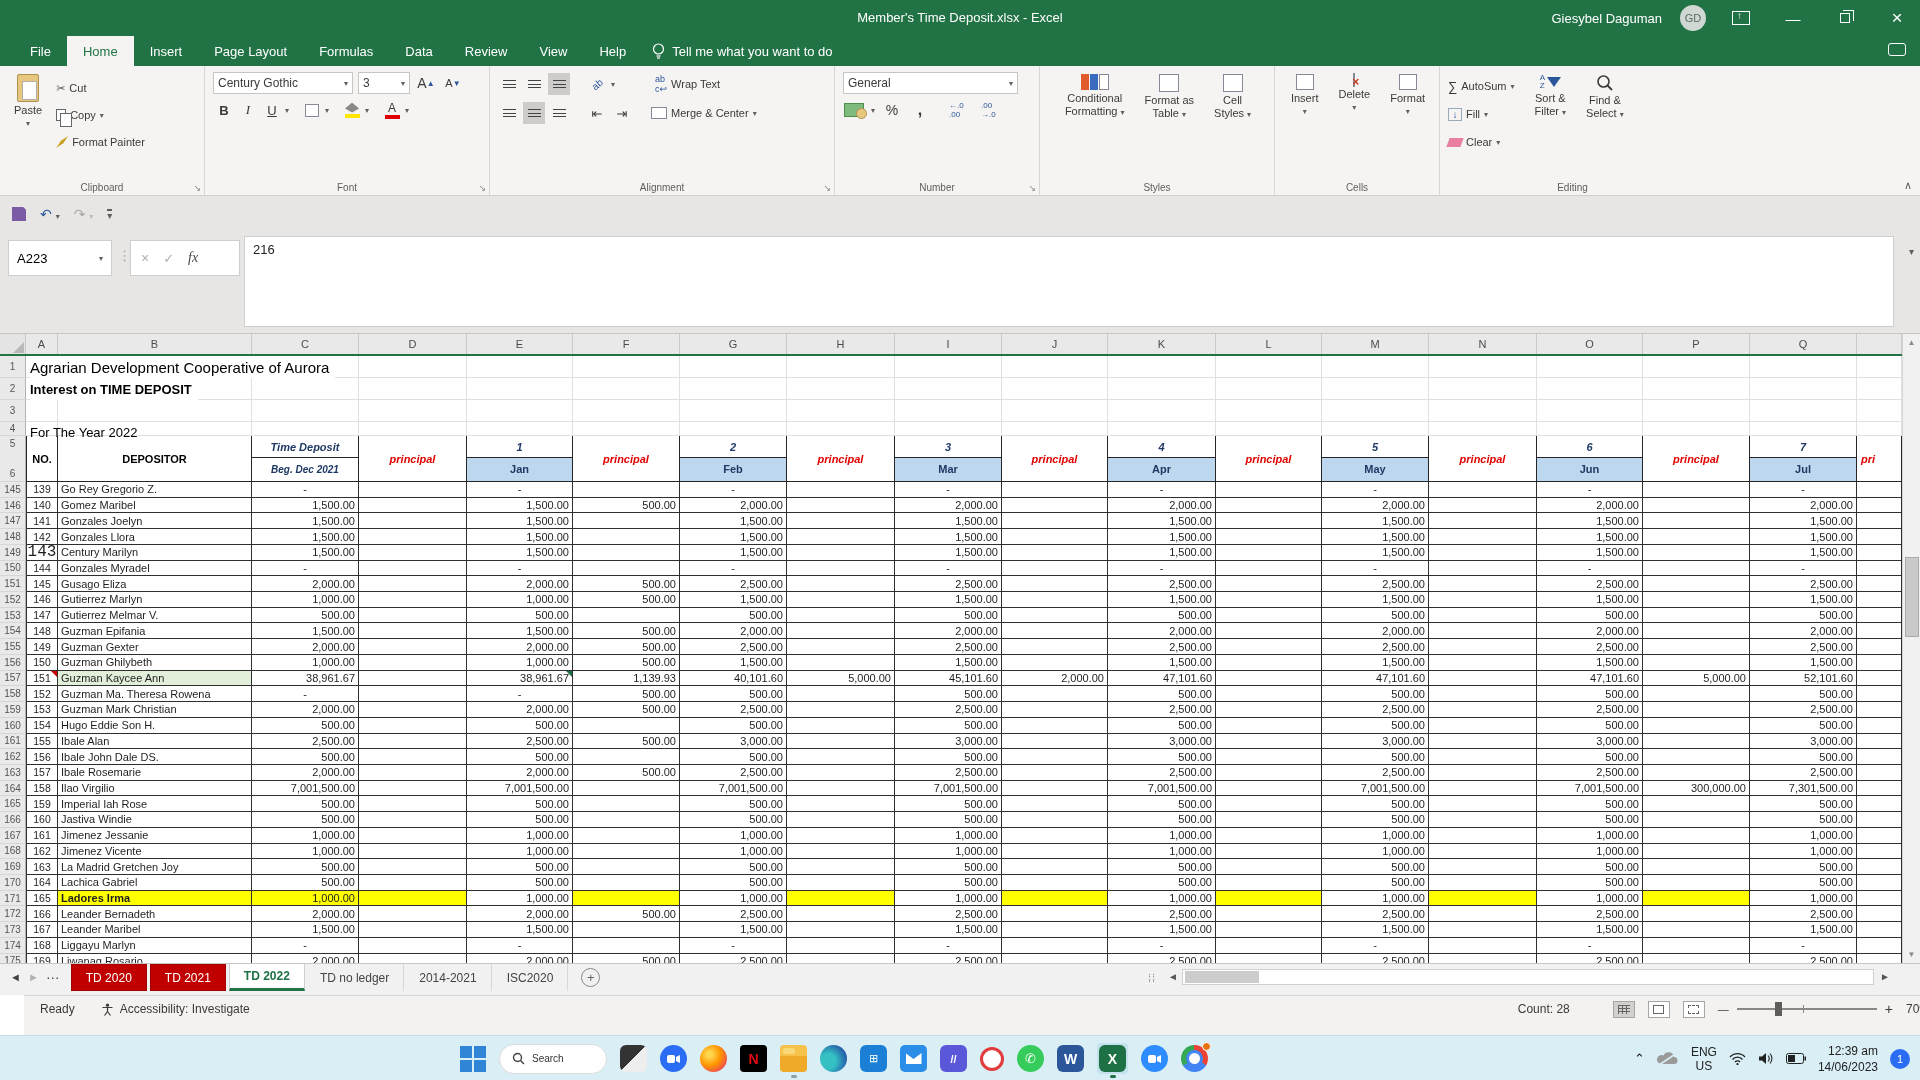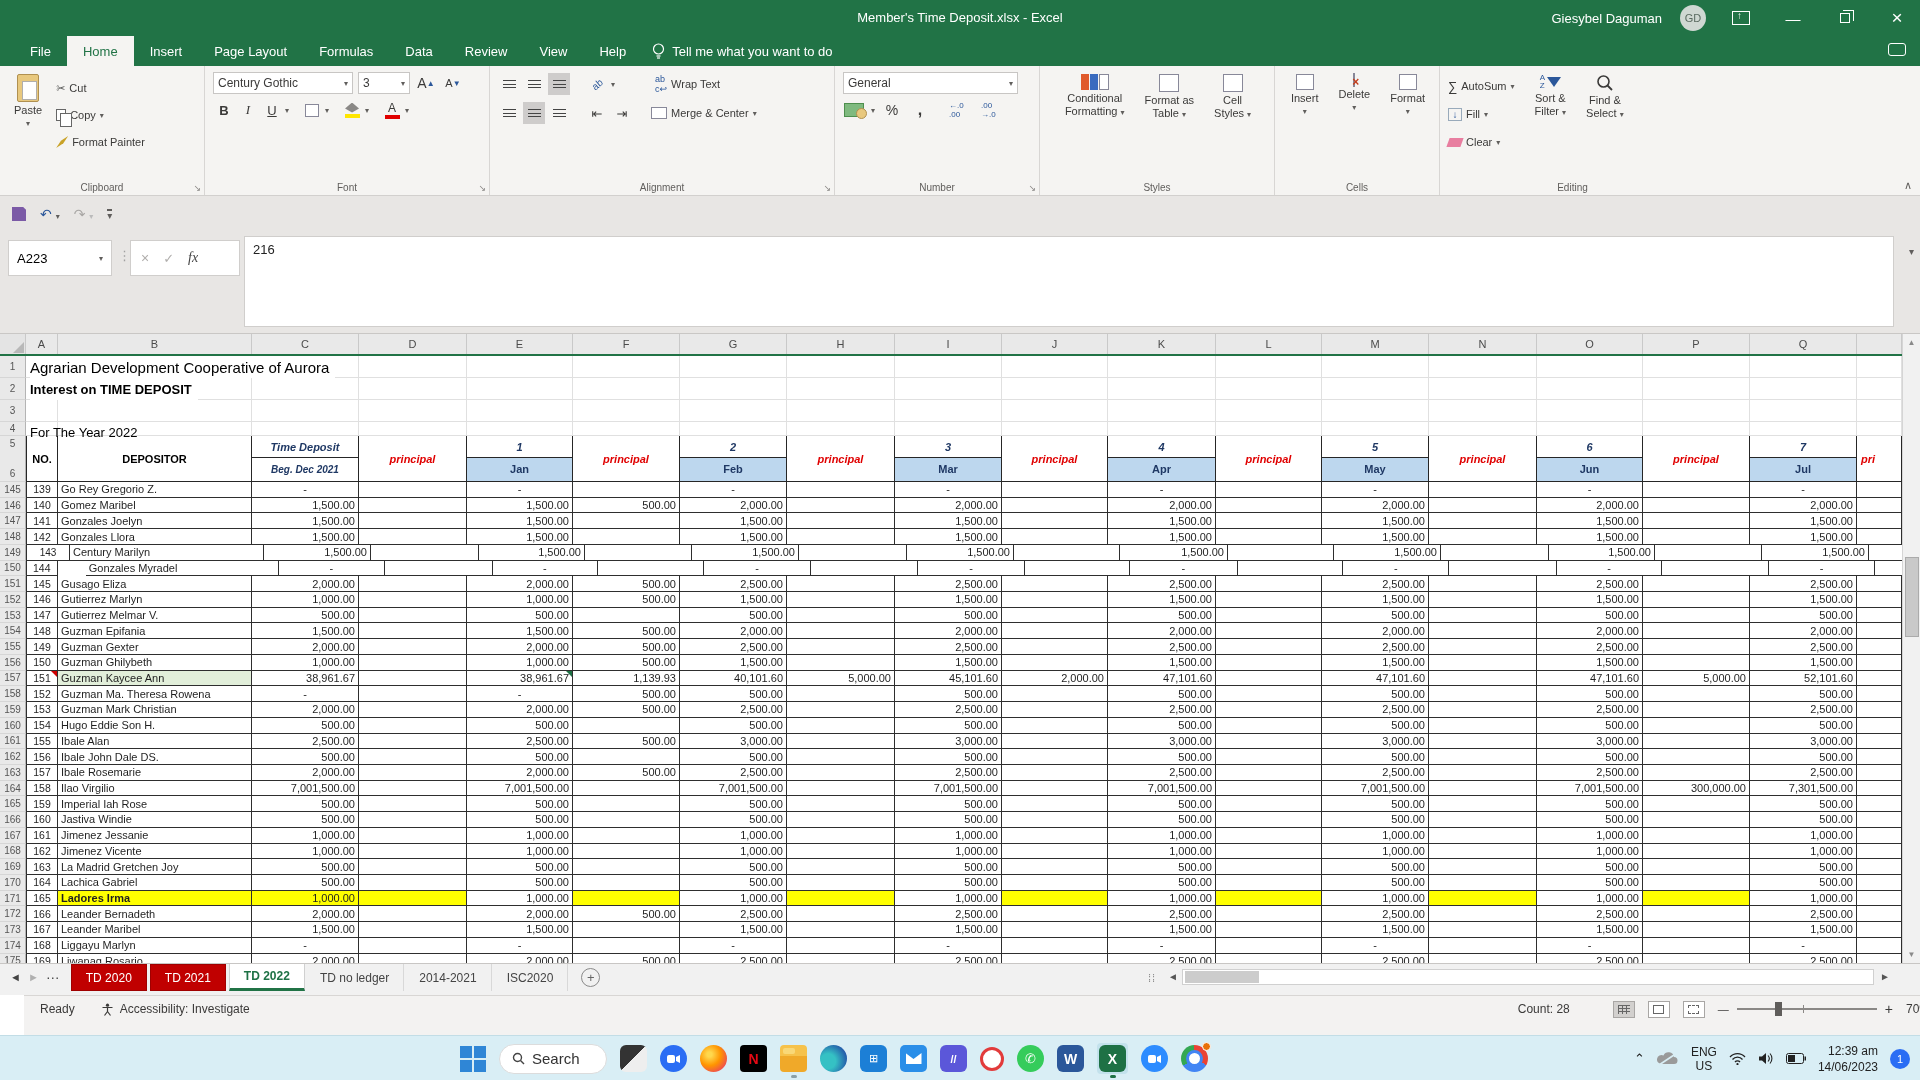--- a/index.html
+++ b/index.html
@@ -169,21 +169,21 @@
   #ztrack { position:relative; width:140px; height:2px; background:#8a8886; }
   #ztick { position:absolute; left:66px; top:-3px; width:1px; height:8px; background:#8a8886; }
   #zthumb { position:absolute; left:38px; top:-6px; width:7px; height:14px; background:#5f5d5b; }
 
   
   #taskbar { top:1035px; height:45px; background:#d9eef5; border-top:1px solid #c2dde6; }
   #tk-center { position:absolute; left:460px; top:0; height:45px; display:flex; align-items:center; gap:13px; }
   #startbtn { width:26px; height:26px; display:grid; grid-template-columns:12px 12px; gap:2px; }
   #startbtn span { background:#2f86d6; width:12px; height:12px; }
   #searchpill { height:30px; width:108px; background:#fff; border:1px solid #dcdcdc; border-radius:15px;
-    display:flex; align-items:center; gap:7px; padding:0 12px; font-size:15px; color:#333; }
+    display:flex; align-items:center; gap:7px; padding:0 12px; font-size:10px; color:#333; }
   .app { width:27px; height:27px; border-radius:6px; position:relative; display:flex;
     align-items:center; justify-content:center; font-size:14px; color:#fff; }
   .appwrap { position:relative; display:flex; align-items:center; justify-content:center; }
   .open-dot { position:absolute; bottom:-6px; left:50%; transform:translateX(-50%); width:6px;
     height:3px; border-radius:2px; background:#8aa0a8; }
   .selected-app { background:#c3e2ec; border-radius:4px; padding:2px; }
   #ic-photos { background:linear-gradient(135deg,#333 50%,#eee 50%); }
   #ic-chat { background:#2a6df4; border-radius:50%; font-size:11px; }
   #ic-firefox { background:radial-gradient(circle at 35% 35%, #ffd84d 10%, #ff9500 45%, #e8336d 90%); border-radius:50%; }
   #ic-netflix { background:#000; color:#e50914; font-weight:bold; border-radius:4px; }
@@ -726,21 +726,21 @@
         <div class="dc num" style="width: 106px;"></div>
         <div class="dc num" style="width: 107px;">1,500.00</div>
         <div class="dc num" style="width: 108px;"></div>
         <div class="dc num" style="width: 106px;">1,500.00</div>
         <div class="dc num" style="width: 107px;"></div>
         <div class="dc num" style="width: 107px;">1,500.00</div>
         <div class="dc" style="width: 45px;"></div>
       </div>
       <div class="grow" style="height: 15.73px;">
         <div class="gut" style="width: 26px;">149</div>
-        <div class="dc dash" style="width: 44px; border-left: 1px solid rgb(46, 46, 46); font-size: 10px;">143</div>
+        <div class="dc dash" style="width: 32px; border-left: 1px solid rgb(46, 46, 46); font-size: 16px; font-family: Liberation Mono, monospace;">143</div>
         <div class="dc nm" style="width: 194px;">Century Marilyn</div>
         <div class="dc num" style="width: 107px;">1,500.00</div>
         <div class="dc num" style="width: 108px;"></div>
         <div class="dc num" style="width: 106px;">1,500.00</div>
         <div class="dc num" style="width: 107px;"></div>
         <div class="dc num" style="width: 107px;">1,500.00</div>
         <div class="dc num" style="width: 108px;"></div>
         <div class="dc num" style="width: 107px;">1,500.00</div>
         <div class="dc num" style="width: 106px;"></div>
         <div class="dc num" style="width: 108px;">1,500.00</div>
@@ -748,21 +748,21 @@
         <div class="dc num" style="width: 107px;">1,500.00</div>
         <div class="dc num" style="width: 108px;"></div>
         <div class="dc num" style="width: 106px;">1,500.00</div>
         <div class="dc num" style="width: 107px;"></div>
         <div class="dc num" style="width: 107px;">1,500.00</div>
         <div class="dc" style="width: 45px;"></div>
       </div>
       <div class="grow" style="height: 15.73px;">
         <div class="gut" style="width: 26px;">150</div>
         <div class="dc dash" style="width: 32px; border-left: 1px solid rgb(46, 46, 46); font-size: 10.5px;">144</div>
-        <div class="dc nm" style="width: 194px; margin-left: 28px;">Gonzales Myradel</div>
+        <div class="dc nm" style="width: 194px;">Gonzales Myradel</div>
         <div class="dc dash" style="width: 107px;">-</div>
         <div class="dc num" style="width: 108px;"></div>
         <div class="dc dash" style="width: 106px;">-</div>
         <div class="dc num" style="width: 107px;"></div>
         <div class="dc dash" style="width: 107px;">-</div>
         <div class="dc num" style="width: 108px;"></div>
         <div class="dc dash" style="width: 107px;">-</div>
         <div class="dc num" style="width: 106px;"></div>
         <div class="dc dash" style="width: 108px;">-</div>
         <div class="dc num" style="width: 106px;"></div>

